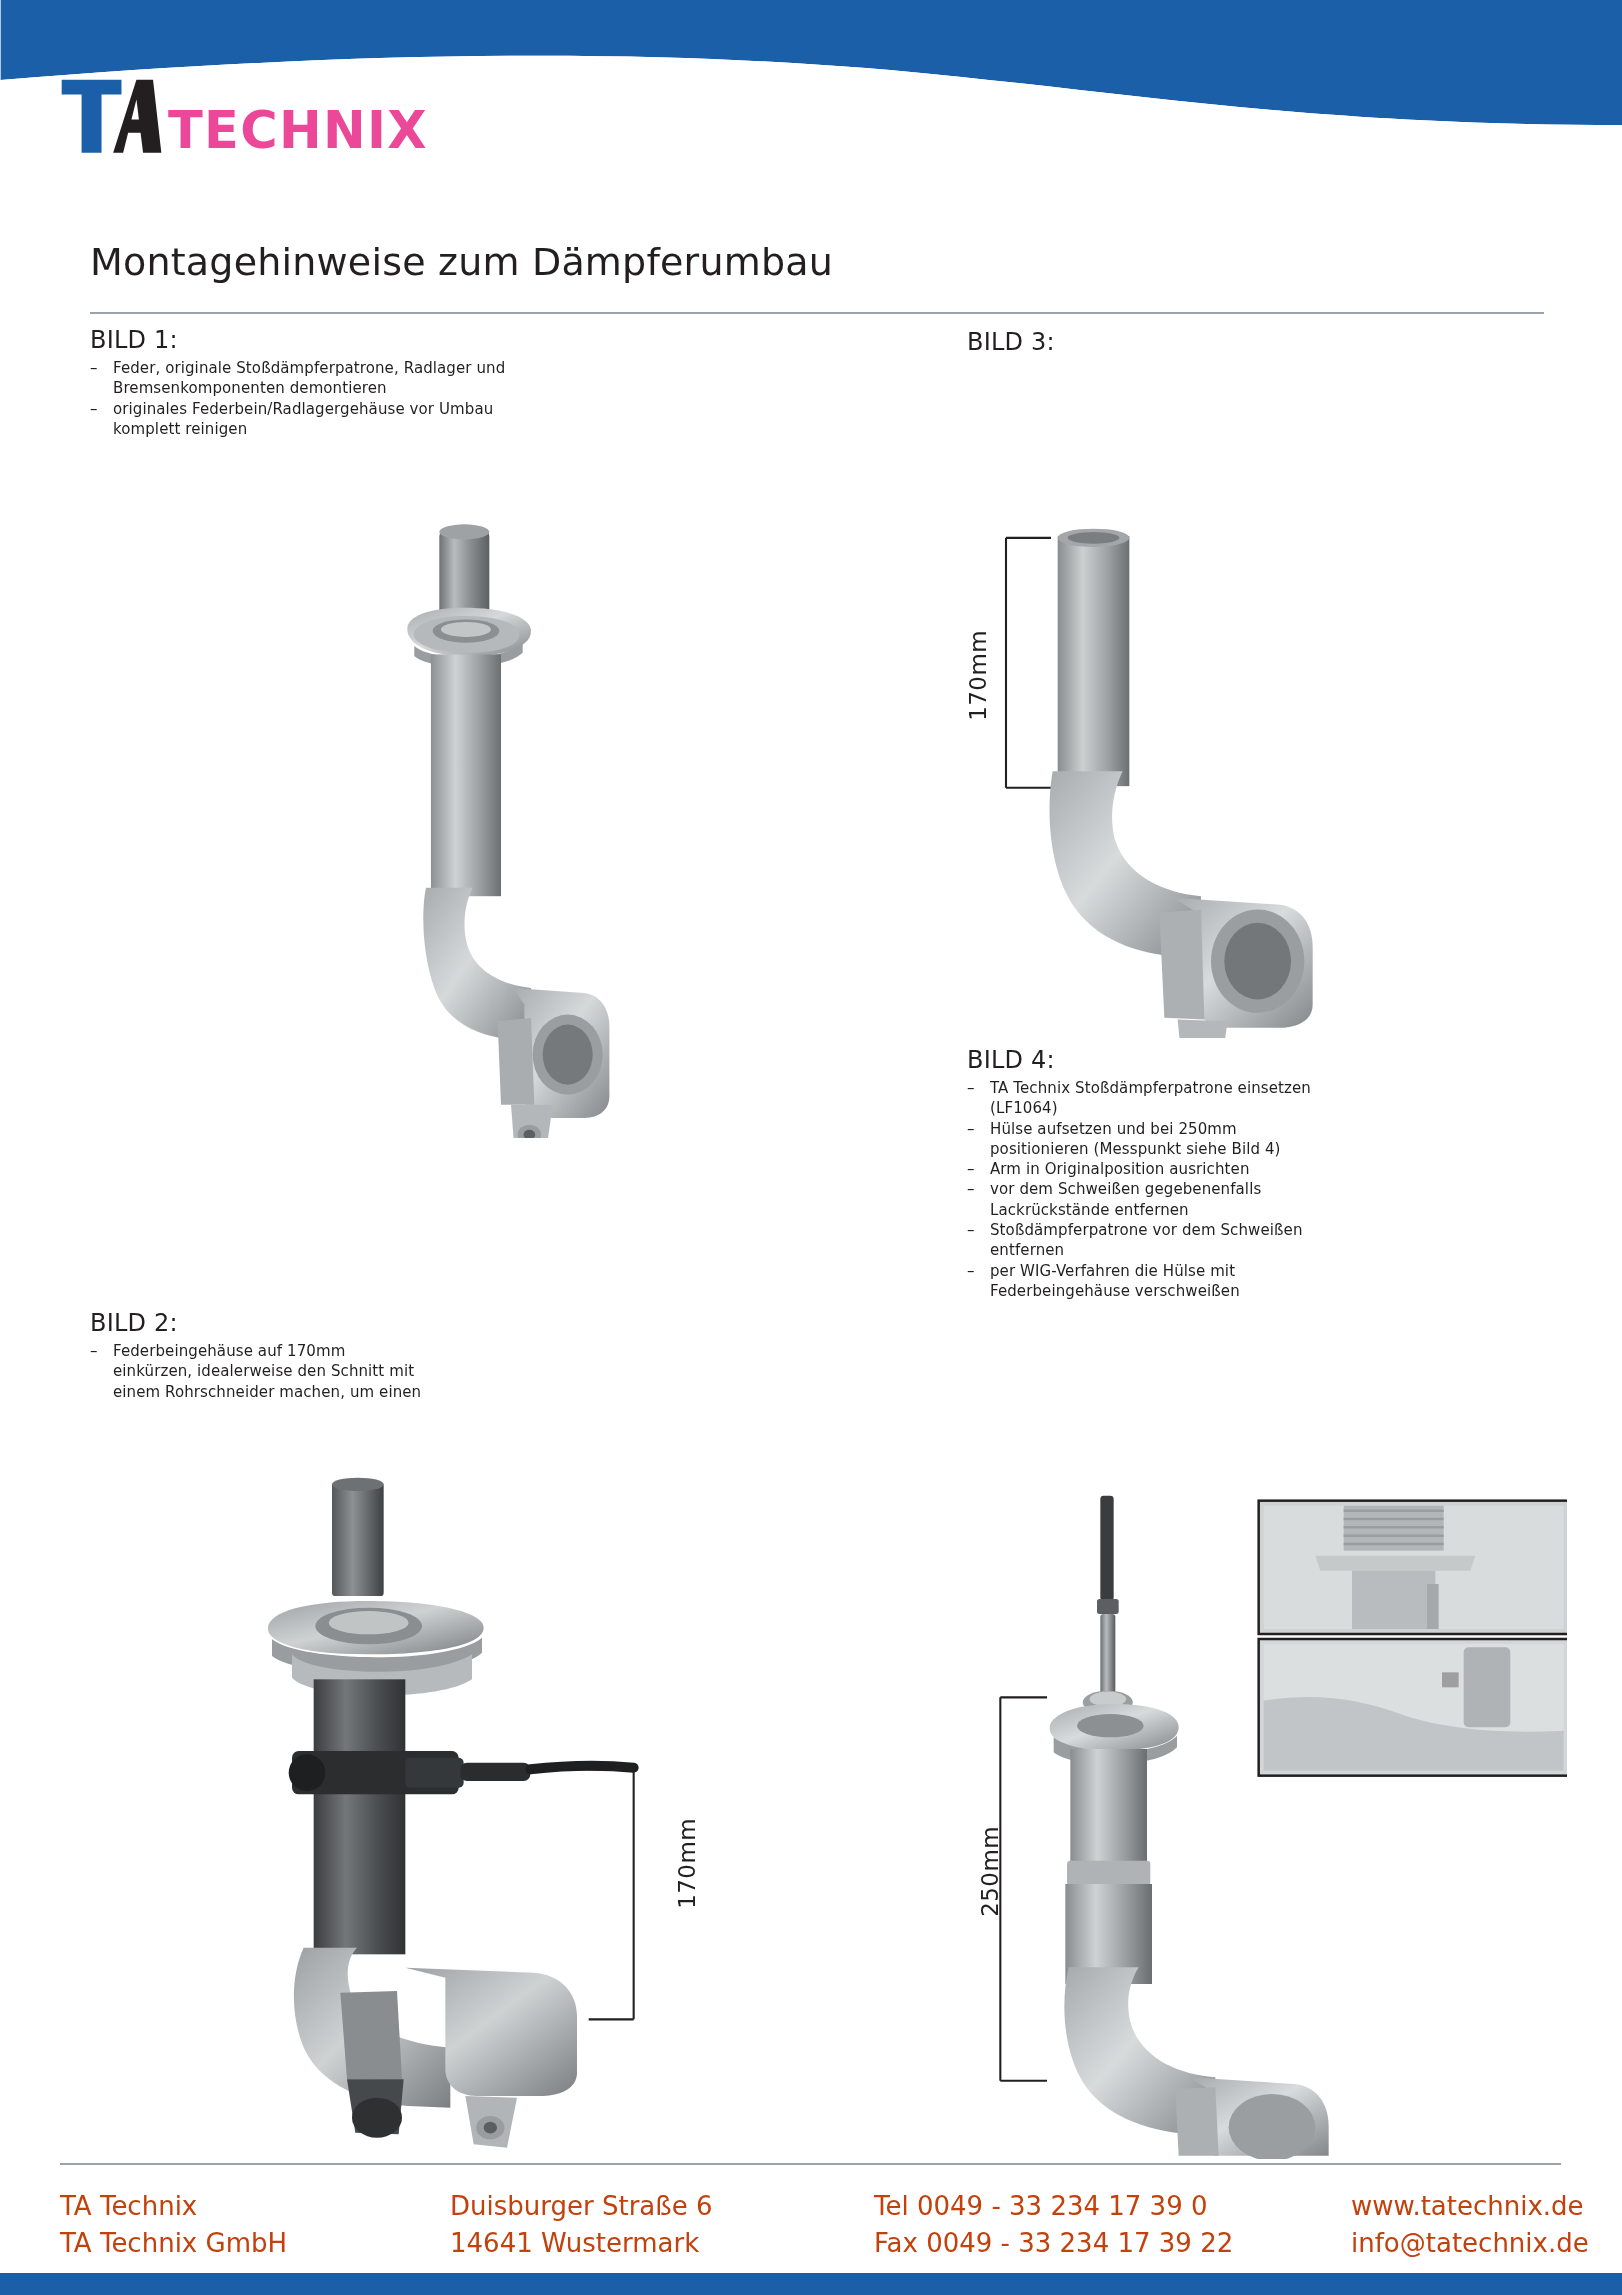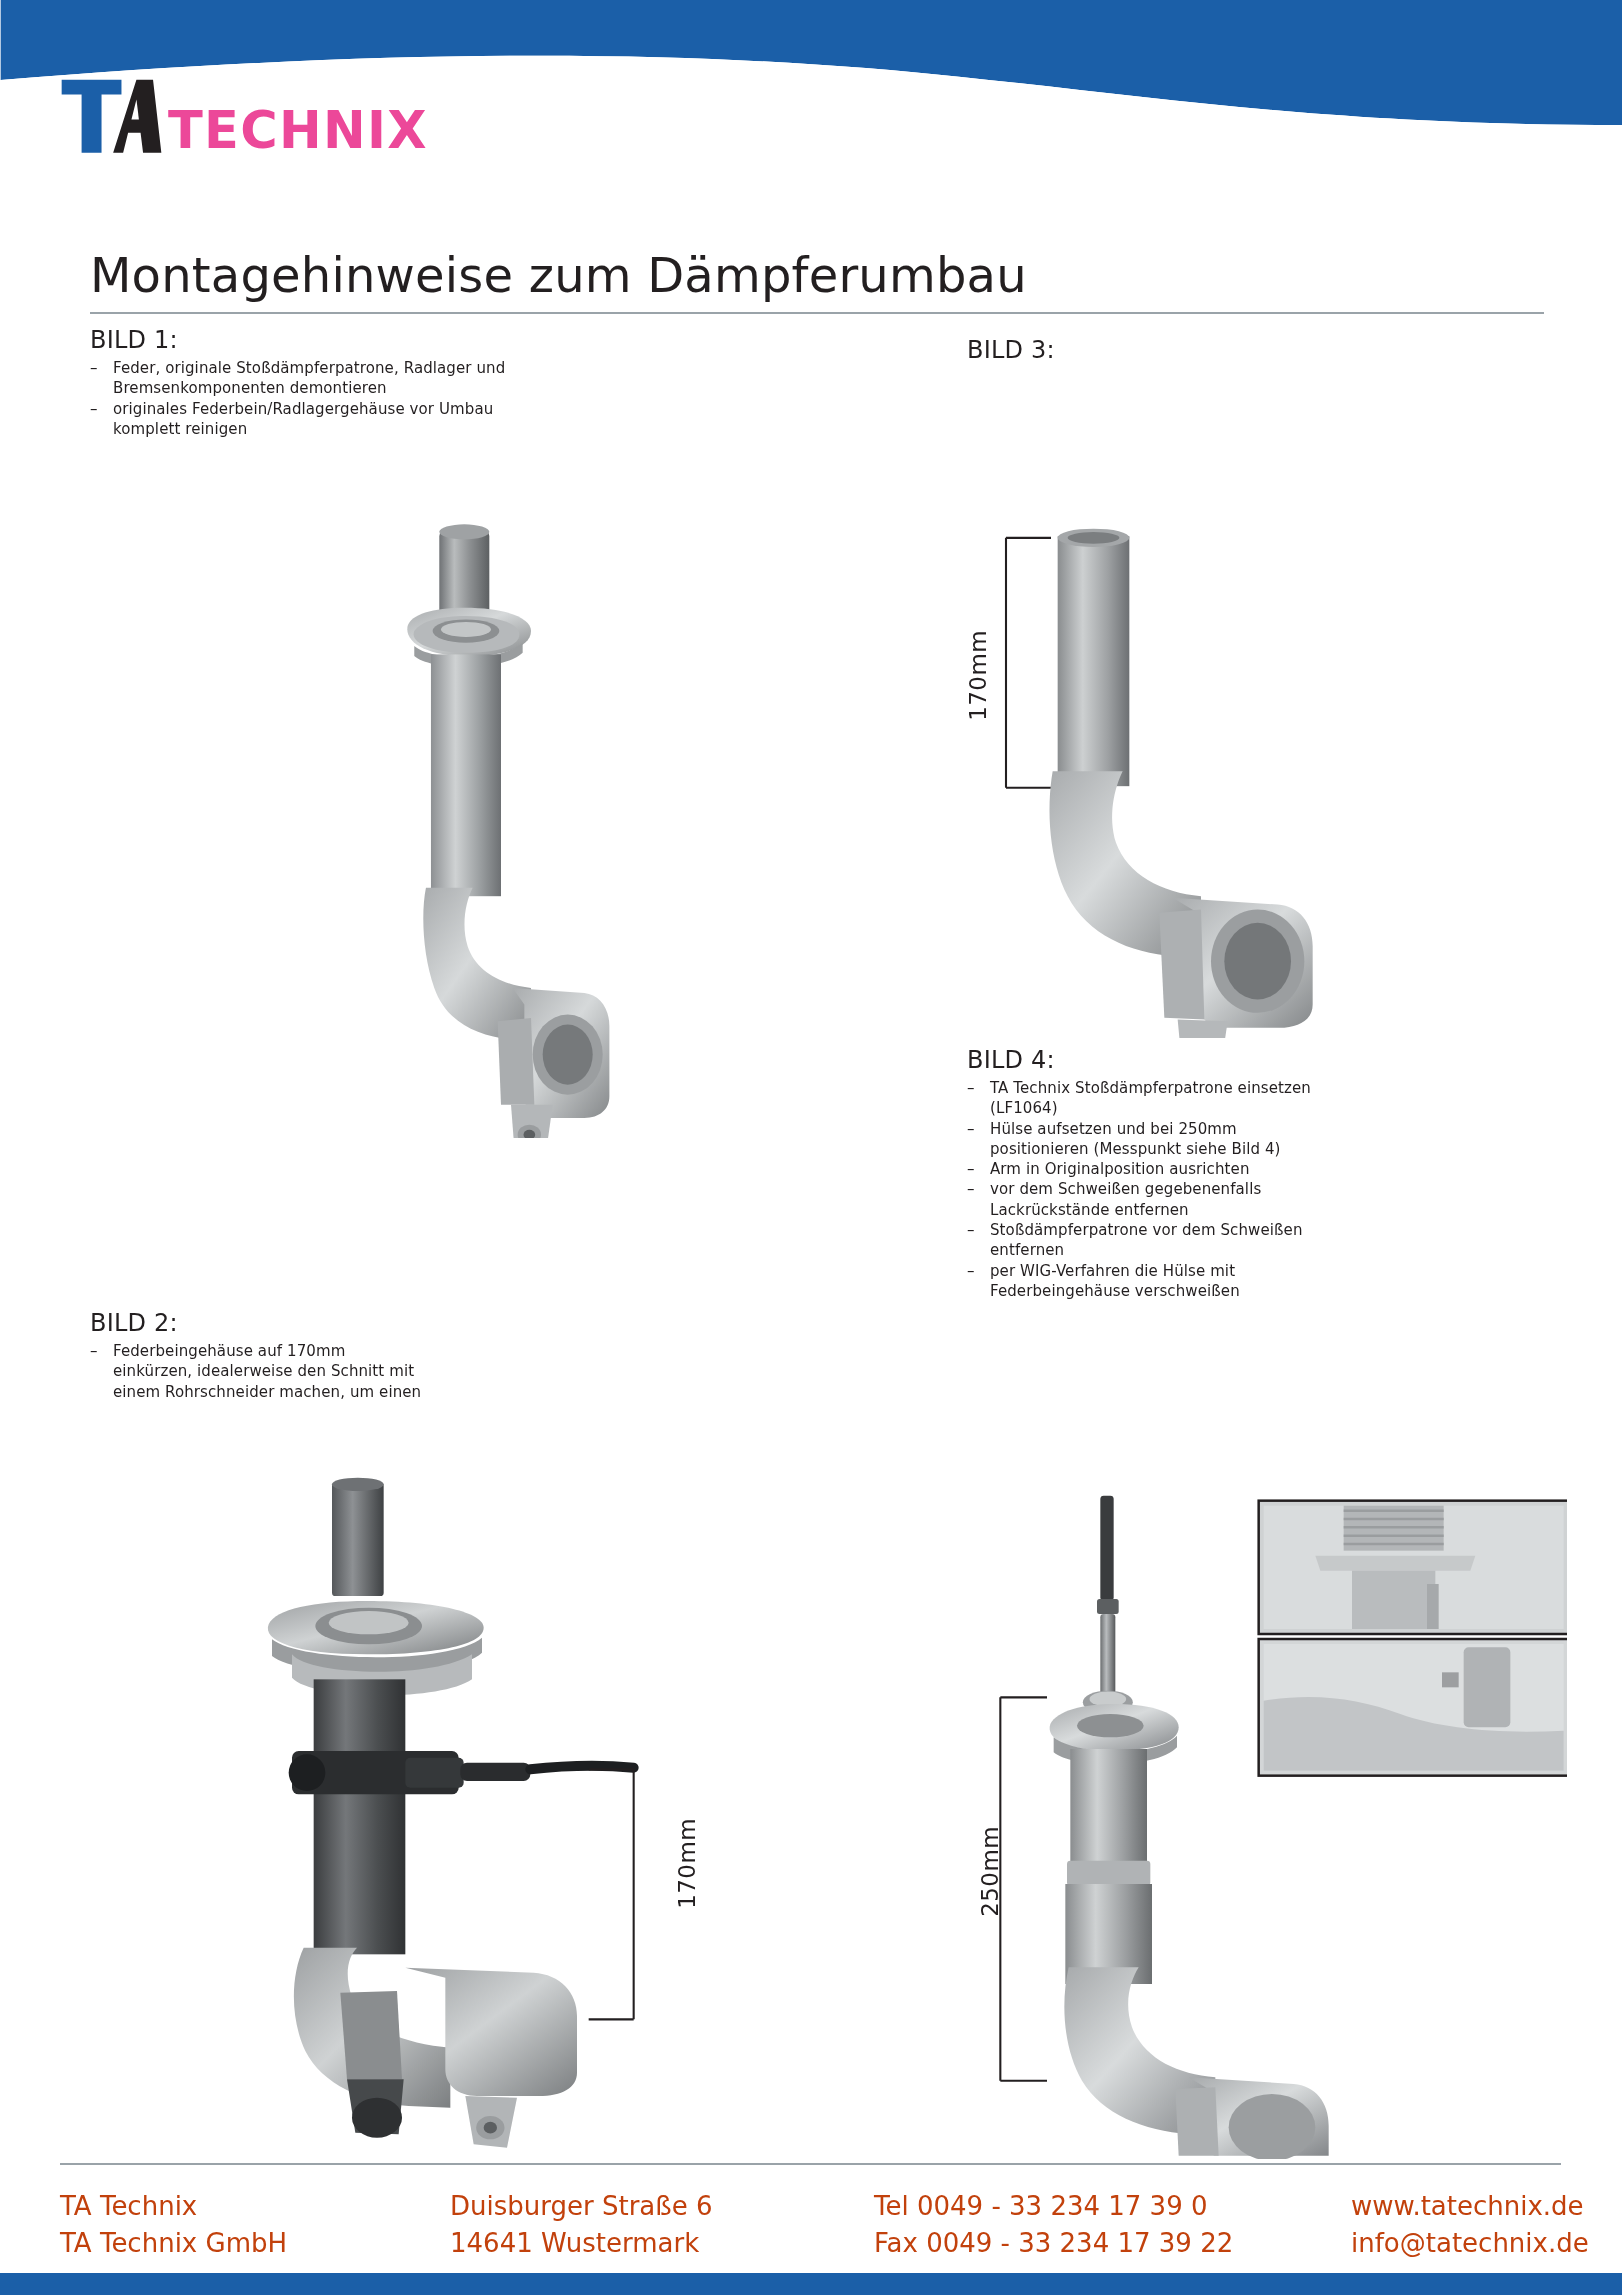--- a/index.html
+++ b/index.html
@@ -51,21 +51,21 @@
     line-height: 1;
     margin-left: 5px;
     padding-bottom: 6.7px;
   }
 
   
   .page-title {
     position: absolute;
     left: 90px;
     top: 215px;
-    font-size: 48px;
+    font-size: 38px;
     font-weight: 400;
     color: #231f20;
     letter-spacing: 0.2px;
   }
   .title-rule {
     position: absolute;
     left: 90px;
     top: 312px;
     width: 1454px;
     height: 1.7px;
@@ -216,21 +216,21 @@
     <path d="M214,560 L300,566 C318,568 330,584 330,606 L330,690 C330,706 318,716 300,716 L252,716 C236,716 228,704 228,690 L228,580 Z" fill="url(#g3)"></path>
     <ellipse cx="280" cy="640" rx="42" ry="48" fill="#9b9ea0"></ellipse>
     <ellipse cx="280" cy="640" rx="30" ry="36" fill="#76797b"></ellipse>
     <path d="M196,600 L236,596 L240,700 L200,700 Z" fill="#aaadaf"></path>
     <path d="M212,700 L262,700 L254,758 L216,752 Z" fill="#b4b7b9"></path>
     <ellipse cx="234" cy="736" rx="14" ry="12" fill="#9a9d9f"></ellipse>
     <ellipse cx="234" cy="736" rx="7" ry="6" fill="#5c5f61"></ellipse>
   </svg>
 </div>
 
-<div class="col-right" style="top:336px;">
+<div class="col-right" style="top:328px;">
   <div class="block-title">BILD 3:</div>
 </div>
 
 <div class="fig" style="left:951px; top:521px; width:600px; height:517px;">
   <svg width="600" height="517" viewBox="0 0 720 620">
     <defs>
       <linearGradient id="h1" x1="0" y1="0" x2="1" y2="0">
         <stop offset="0%" stop-color="#8a8d8f"></stop>
         <stop offset="35%" stop-color="#cdd0d1"></stop>
         <stop offset="70%" stop-color="#9ea1a3"></stop>

